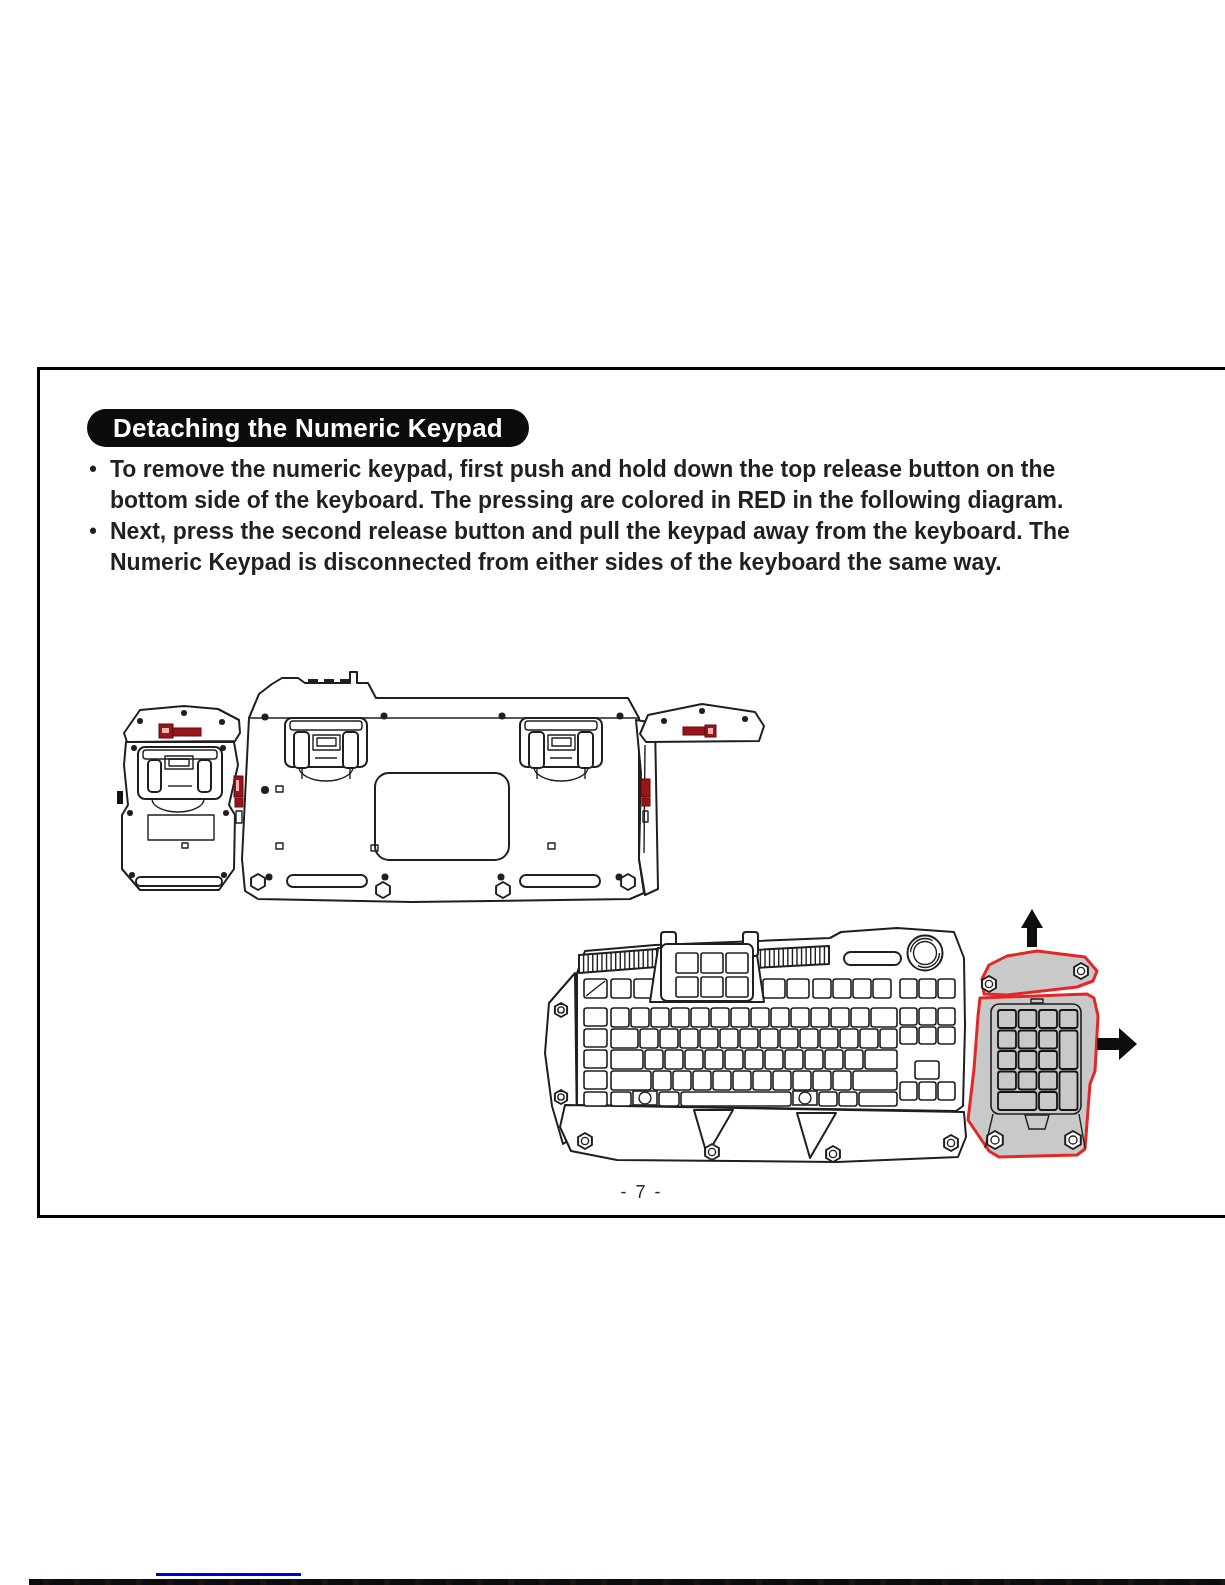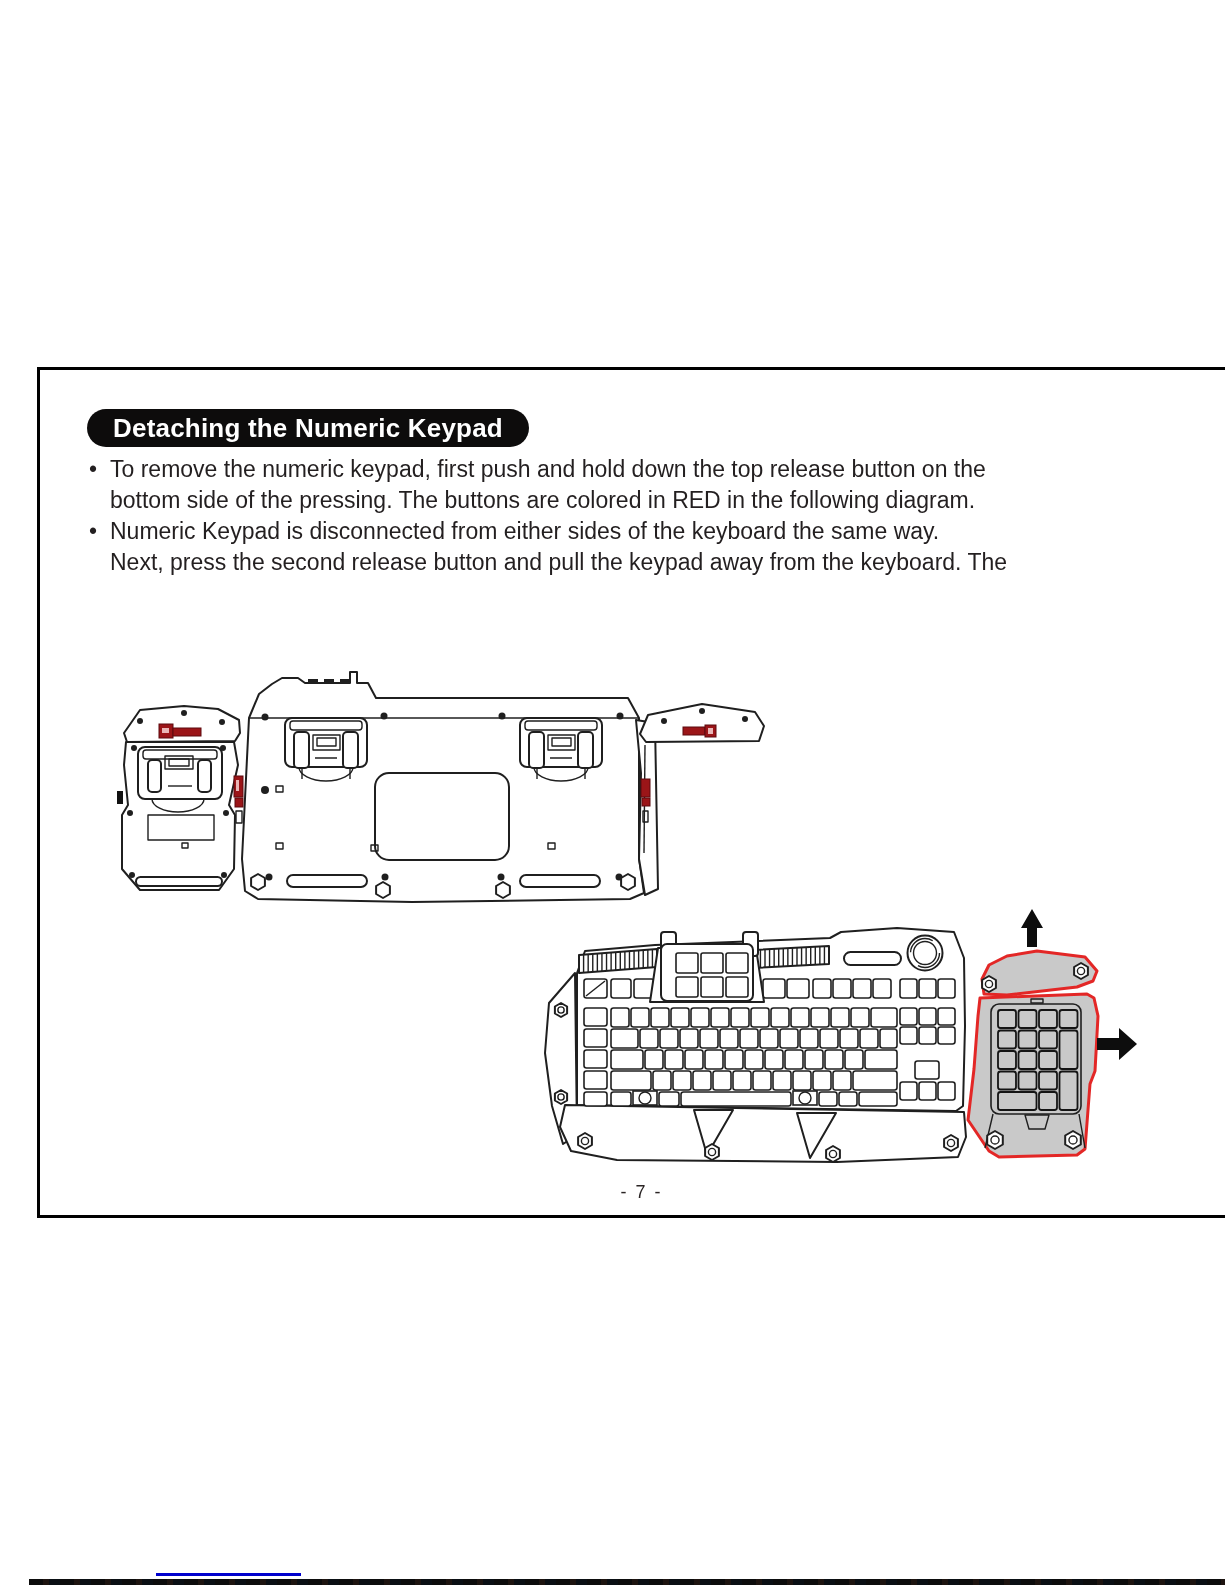--- a/index.html
+++ b/index.html
@@ -6,21 +6,21 @@
   .page{position:relative;width:1225px;height:1585px;background:#ffffff;overflow:hidden;
         font-family:"Liberation Sans","DejaVu Sans",sans-serif;color:#231f20;margin-left:29px;}
   .content-box{position:absolute;left:8px;top:367px;width:1203px;height:845px;
                border:3px solid #000;background:#fff;}
   .title-pill{position:absolute;left:47px;top:39px;height:38px;line-height:38px;
               background:#0d0c0c;color:#fff;font-weight:bold;font-size:26px;
               padding:0 26px;border-radius:20px;letter-spacing:.2px;white-space:nowrap;}
   .bullets{position:absolute;left:49px;top:84px;width:1120px;font-size:23px;line-height:31px;}
   .bullet{display:flex;margin:0;}
   .bullet .marker{width:21px;flex:0 0 21px;}
-  .bullet .lines div{white-space:nowrap;}
+  .bullet .lines div{white-space:nowrap;font-weight:bold;}
   .diagram{position:absolute;}
   .page-number{position:absolute;left:0;top:812px;width:100%;text-align:center;
                font-size:18px;letter-spacing:2px;color:#2a2424;}
   .link-underline{position:absolute;left:127px;top:1573px;width:145px;height:3px;background:#0000cd;}
   .scan-strip{position:absolute;left:0;top:1579px;width:100%;height:6px;
               background:repeating-linear-gradient(90deg,#0c0c0c 0 14px,#1d1410 14px 20px,#0a0f14 20px 31px);}
   
   .ln{fill:#ffffff;stroke:#1f1f1f;stroke-width:2;stroke-linejoin:round;}
   .ln2{fill:none;stroke:#1f1f1f;stroke-width:1.4;stroke-linejoin:round;}
   .lnf{fill:#1f1f1f;stroke:none;}
@@ -39,28 +39,28 @@
 
     <div class="title-pill">
       <span>Detaching the Numeric Keypad</span>
     </div>
 
     <div class="bullets">
       <div class="bullet">
         <span class="marker">•</span>
         <div class="lines">
           <div>To remove the numeric keypad, first push and hold down the top release button on the</div>
-          <div>bottom side of the pressing. The buttons are colored in RED in the following diagram.</div>
+          <div>bottom side of the keyboard. The pressing are colored in RED in the following diagram.</div>
         </div>
       </div>
       <div class="bullet">
         <span class="marker">•</span>
         <div class="lines">
+          <div>Next, press the second release button and pull the keypad away from the keyboard. The</div>
           <div>Numeric Keypad is disconnected from either sides of the keyboard the same way.</div>
-          <div>Next, press the second release button and pull the keypad away from the keyboard. The</div>
         </div>
       </div>
     </div>
 
     <svg class="diagram" style="left:72px;top:283px" width="660" height="255" viewBox="0 0 660 255">
       <g>
         <path class="ln" d="M137,65 L147,41 L160,31 L170,25 L186,25 L193,30 L238,30 L238,19 L245,19 L245,30 L256,30 L264,45 L516,45 L527,65 L527,205 L532,240 L518,246 L300,249 L146,246 L133,238 L130,206 Z"></path>
         <path class="ln2" d="M137,65 L527,65"></path>
         <rect class="lnf" x="196" y="26" width="10" height="3"></rect>
         <rect class="lnf" x="212" y="26" width="10" height="3"></rect>

